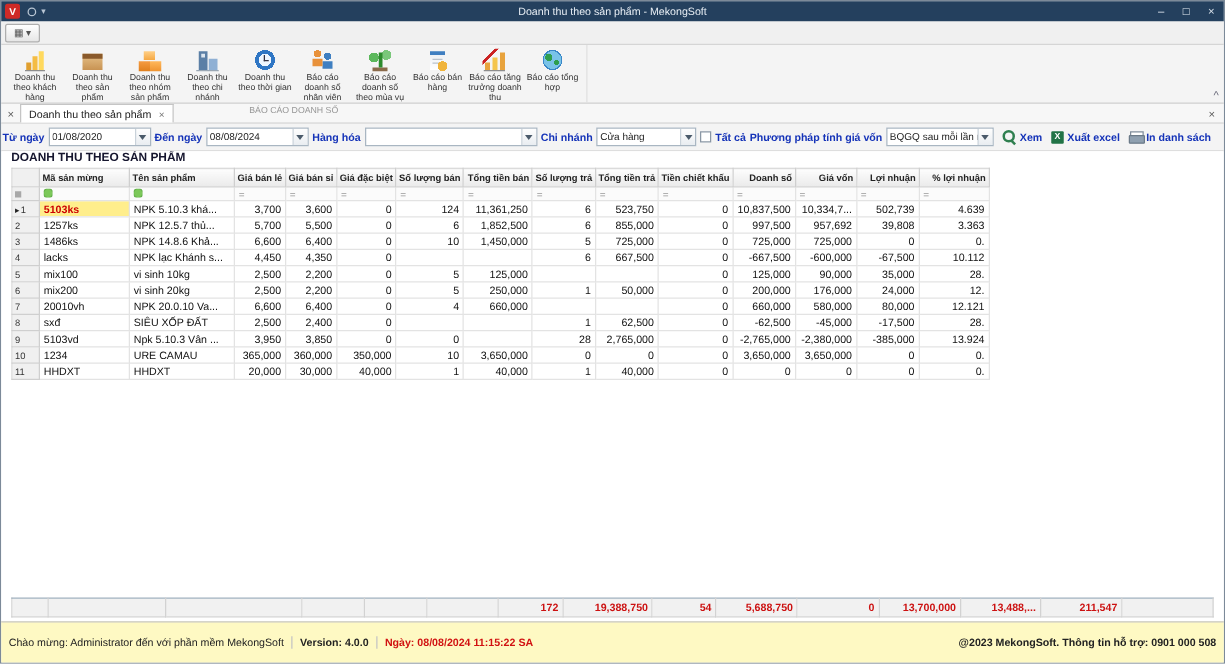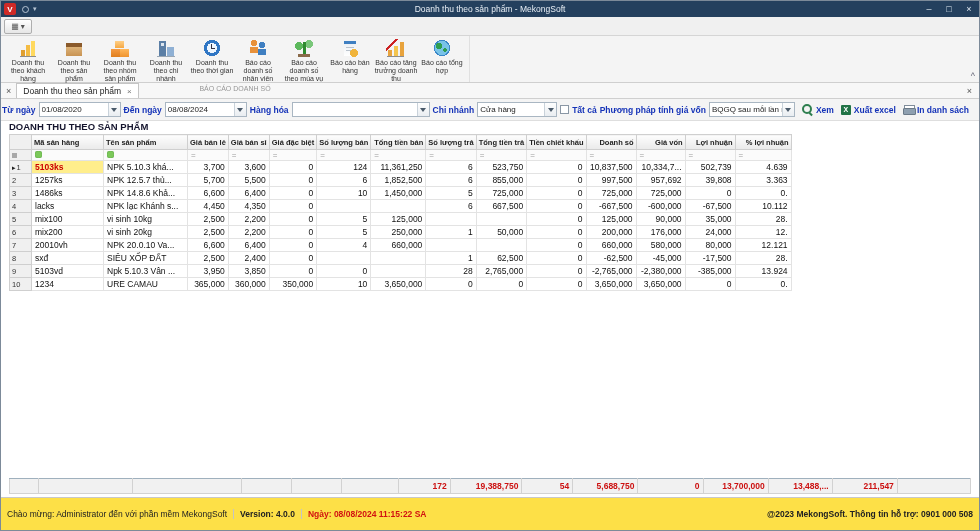--- a/index.html
+++ b/index.html
@@ -83,21 +83,21 @@
 .grid-table td.ind,.grid-table th.ind{background:#f0f0f0;border:1px solid #cfcfcf;font-size:7.5px;color:#333;text-align:left;padding:0 2px}
 tr.frow td{background:#fbfbfb;height:11px;font-size:8px;color:#9a9a9a;text-align:left}
 .green-filter-icon{display:inline-block;width:7px;height:7px;border-radius:2px;background:radial-gradient(circle,#7cc85a 0 55%,#3e8e2f)}
 .gray-sq{display:inline-block;width:5px;height:5px;background:#a8a8a8}
 td.hl{background:#ffee8c !important;color:#cc0000;font-weight:bold}
 .arrow-glyph{font-size:7px;color:#222;margin-right:1px}
 .summary-table{border-collapse:collapse;table-layout:fixed;flex:0 0 auto;margin-bottom:3px}
 .summary-table td{border:1px solid #d2d2d2;border-top:1px solid #9fb0bd;background:#f1f1f1;height:15px;font-size:8.5px;font-weight:bold;color:#cc1111;text-align:right;padding:0 3px;white-space:nowrap;overflow:hidden}
 
 
-.statusbar{height:18px;background:#fde047;border-top:1px solid #c8c8c8;display:flex;align-items:center;padding:16px 6px;font-size:8.5px;color:#222;flex:0 0 auto}
+.statusbar{height:18px;background:#fef9c3;border-top:1px solid #c8c8c8;display:flex;align-items:center;padding:16px 6px;font-size:8.5px;color:#222;flex:0 0 auto}
 .sep{width:1px;height:10px;background:#c4c4c4;margin:0 6px;flex:0 0 auto}
 .sb-version{font-weight:bold;white-space:nowrap}
 .sb-date{color:#d11111;font-weight:bold;white-space:nowrap}
 .sb-right{margin-left:auto;font-weight:bold;white-space:nowrap}
 .sb-welcome{white-space:nowrap}
 </style>
 </head>
 <body>
 
 <div class="app">
@@ -240,21 +240,21 @@
             <col style="width: 50px;">
             <col style="width: 50px;">
             <col style="width: 50px;">
             <col style="width: 49px;">
             <col style="width: 50px;">
             <col style="width: 56px;">
           </colgroup>
           <thead>
             <tr>
               <th class="ind"></th>
-              <th class="">Mã sản hàng</th>
+              <th class="">Mã sản mừng</th>
               <th class="">Tên sản phẩm</th>
               <th class="num">Giá bán lẻ</th>
               <th class="num">Giá bán sỉ</th>
               <th class="num">Giá đặc biệt</th>
               <th class="num">Số lượng bán</th>
               <th class="num">Tổng tiền bán</th>
               <th class="num">Số lượng trả</th>
               <th class="num">Tổng tiền trả</th>
               <th class="num">Tiền chiết khấu</th>
               <th class="num">Doanh số</th>
@@ -441,20 +441,37 @@
               <td class="num">365,000</td>
               <td class="num">360,000</td>
               <td class="num">350,000</td>
               <td class="num">10</td>
               <td class="num">3,650,000</td>
               <td class="num">0</td>
               <td class="num">0</td>
               <td class="num">0</td>
               <td class="num">3,650,000</td>
               <td class="num">3,650,000</td>
+              <td class="num">0</td>
+              <td class="num">0.</td>
+            </tr>
+            <tr>
+              <td class="ind">11</td>
+              <td class="">HHDXT</td>
+              <td class="">HHDXT</td>
+              <td class="num">20,000</td>
+              <td class="num">30,000</td>
+              <td class="num">40,000</td>
+              <td class="num">1</td>
+              <td class="num">40,000</td>
+              <td class="num">1</td>
+              <td class="num">40,000</td>
+              <td class="num">0</td>
+              <td class="num">0</td>
+              <td class="num">0</td>
               <td class="num">0</td>
               <td class="num">0.</td>
             </tr>
           </tbody>
         </table>
     </div>
     <table class="summary-table">
         <colgroup>
           <col style="width: 22px;">
           <col style="width: 72px;">

